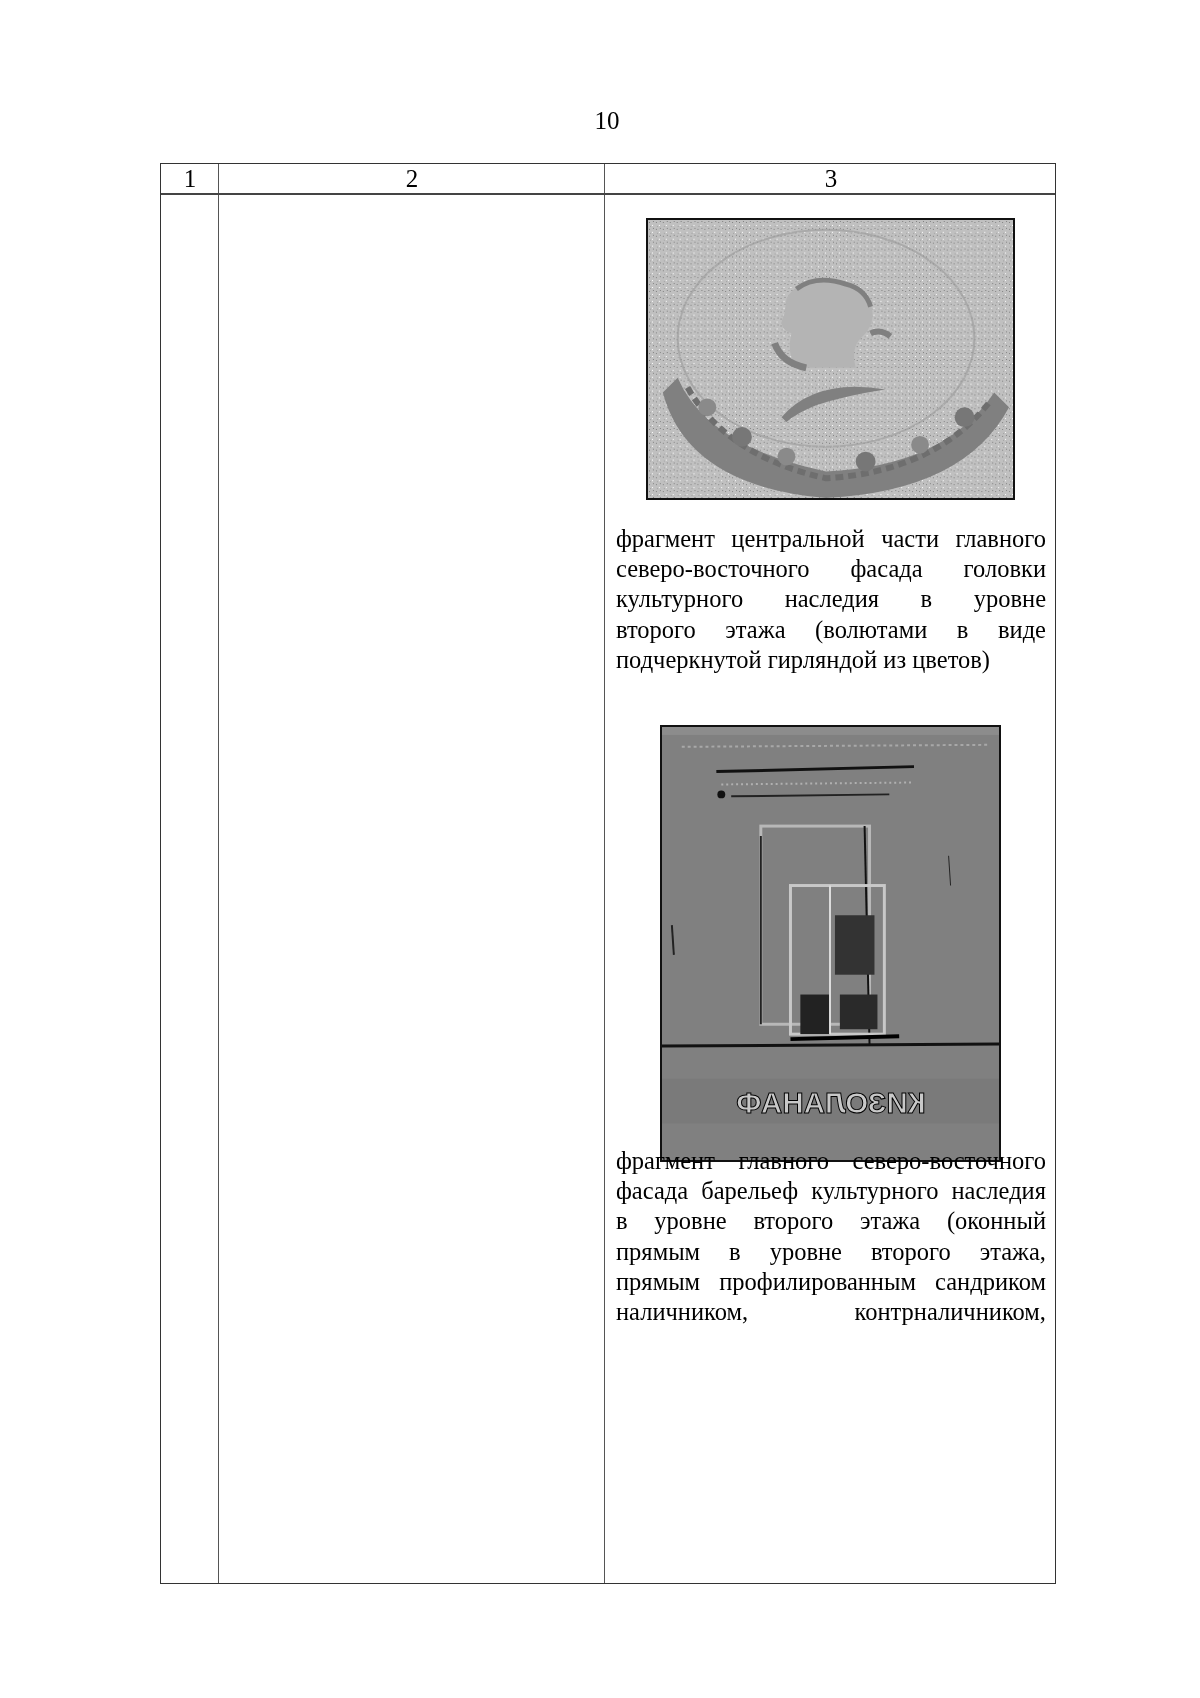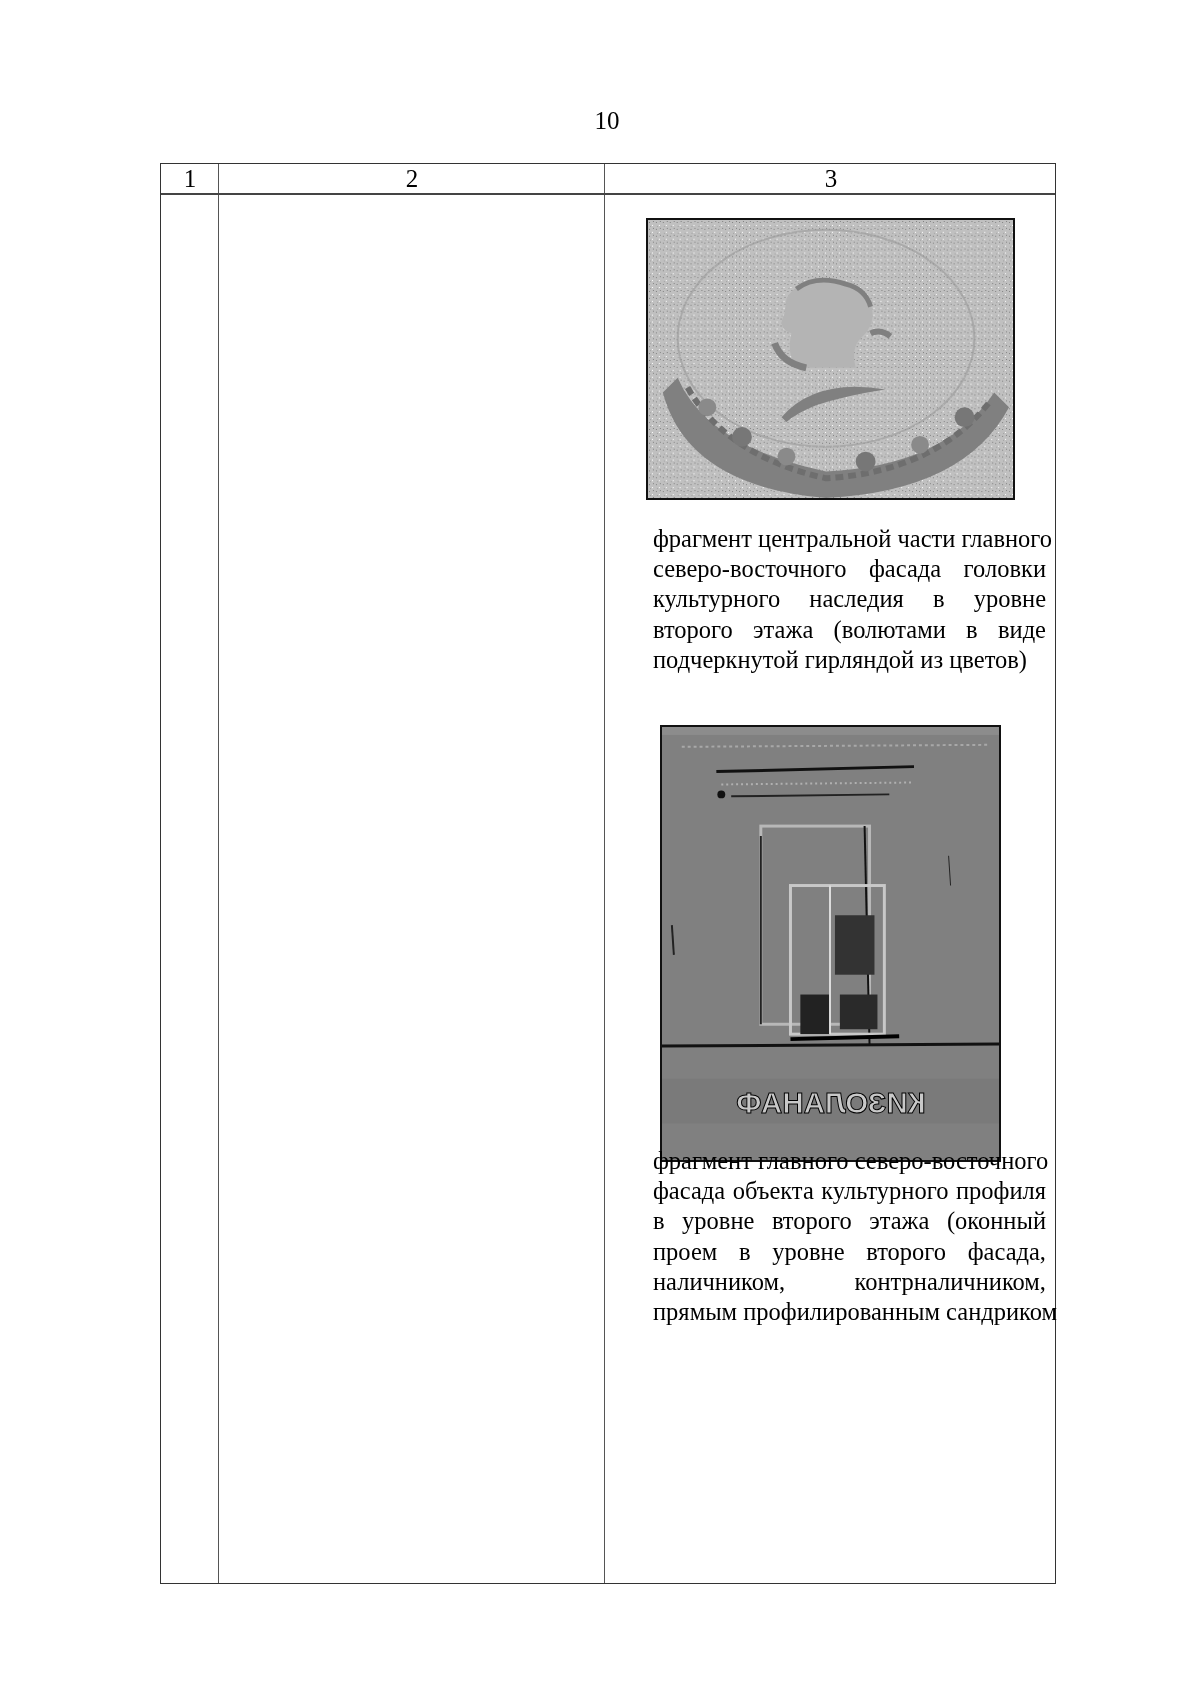--- a/index.html
+++ b/index.html
@@ -10,21 +10,21 @@
     .tbl { position: absolute; left: 160px; top: 163px; width: 896px; height: 1421px;
            border: 1.5px solid #333; box-sizing: border-box; }
     .vline { position: absolute; top: 0; bottom: 0; width: 0; border-left: 1.5px solid #555; }
     .hline { position: absolute; left: 0; right: 0; height: 0; border-top: 2px solid #444; }
     .hcell { position: absolute; top: 0; height: 30px; text-align: center;
              font-size: 25px; line-height: 30px; }
     .photo { position: absolute; border: 2px solid #111; box-sizing: border-box; overflow: hidden; }
     .photo svg { display: block; width: 100%; height: 100%; }
     .caption { position: absolute; left: 455px; width: 430px; font-size: 24.5px; line-height: 30.2px;
                text-align: justify; text-align-last: auto; }
-    .caption .ln { display: block; text-align: justify; text-align-last: justify; white-space: nowrap; margin-left: 37px; }
+    .caption .ln { display: block; text-align: justify; text-align-last: justify; white-space: nowrap; }
     .caption .ln.last { text-align-last: left; }
   </style>
 </head>
 <body>
 
 <div class="page-number">10</div>
 
 <div class="tbl">
 
   <div class="vline" style="left:57px"></div>
@@ -108,19 +108,19 @@
       <line x1="10" y1="200" x2="12" y2="230" stroke="#222" stroke-width="2"></line>
       <line x1="290" y1="130" x2="292" y2="160" stroke="#222" stroke-width="1"></line>
 
       <rect x="0" y="355" width="341" height="45" fill="#7a7a7a"></rect>
       <text x="170" y="390" text-anchor="middle" fill="#c8c8c8" stroke="#000" stroke-width="1" font-family="Liberation Sans, sans-serif" font-size="30" font-weight="bold" transform="scale(-1,1) translate(-341,0)">КИЗОЛАНАФ</text>
     </svg>
   </div>
 
   <div class="caption" style="top:982px">
     <span class="ln">фрагмент главного северо-восточного</span>
-    <span class="ln">фасада объекта культурного профиля</span>
+    <span class="ln">фасада барельеф культурного наследия</span>
     <span class="ln">в уровне второго этажа (оконный</span>
-    <span class="ln">проем в уровне второго фасада,</span>
+    <span class="ln">прямым в уровне второго этажа,</span>
+    <span class="ln">прямым профилированным сандриком</span>
     <span class="ln">наличником, контрналичником,</span>
-    <span class="ln">прямым профилированным сандриком</span>
   </div>
 </div>
 
 </body></html>

